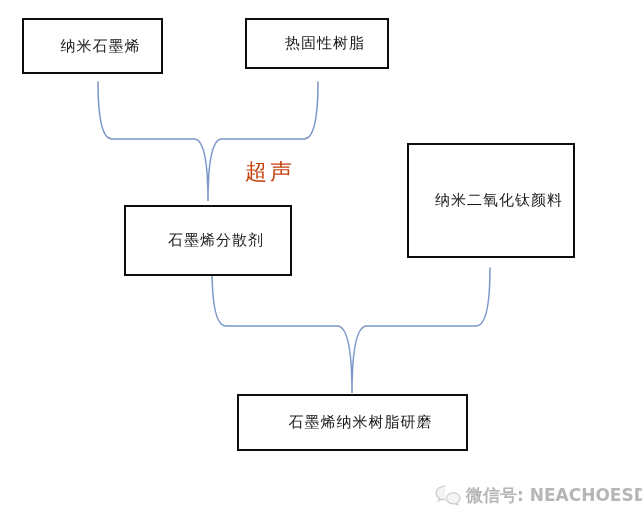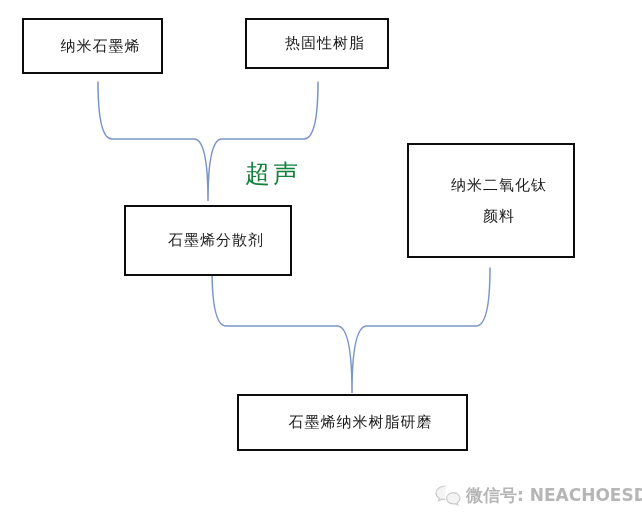--- a/index.html
+++ b/index.html
@@ -28,27 +28,27 @@
     text-align: center;
     color: #1a1a1a;
     font-size: 15px;
     letter-spacing: 1px;
     padding-left: 16px;
   }
   .node-nano-graphene      { left: 22px;  top: 18px;  width: 141px; height: 56px; }
   .node-thermoset-resin    { left: 245px; top: 18px;  width: 144px; height: 51px; }
   .node-graphene-dispersant{ left: 124px; top: 205px; width: 168px; height: 71px; }
   .node-additives          { left: 407px; top: 143px; width: 168px; height: 115px;
-                             flex-direction: column; line-height: 31px; }
+                             line-height: 31px; }
   .node-grinding           { left: 237px; top: 394px; width: 231px; height: 57px; }
   .edge-label {
     position: absolute;
     left: 245px; top: 157px;
-    font-size: 25px;
-    color: #15803d;
+    font-size: 22px;
+    color: #c2410c;
     letter-spacing: 3px;
     white-space: nowrap;
   }
   .watermark {
     position: absolute;
     left: 435px; top: 484px;
     display: flex;
     align-items: center;
     gap: 5px;
     font-size: 17px;

